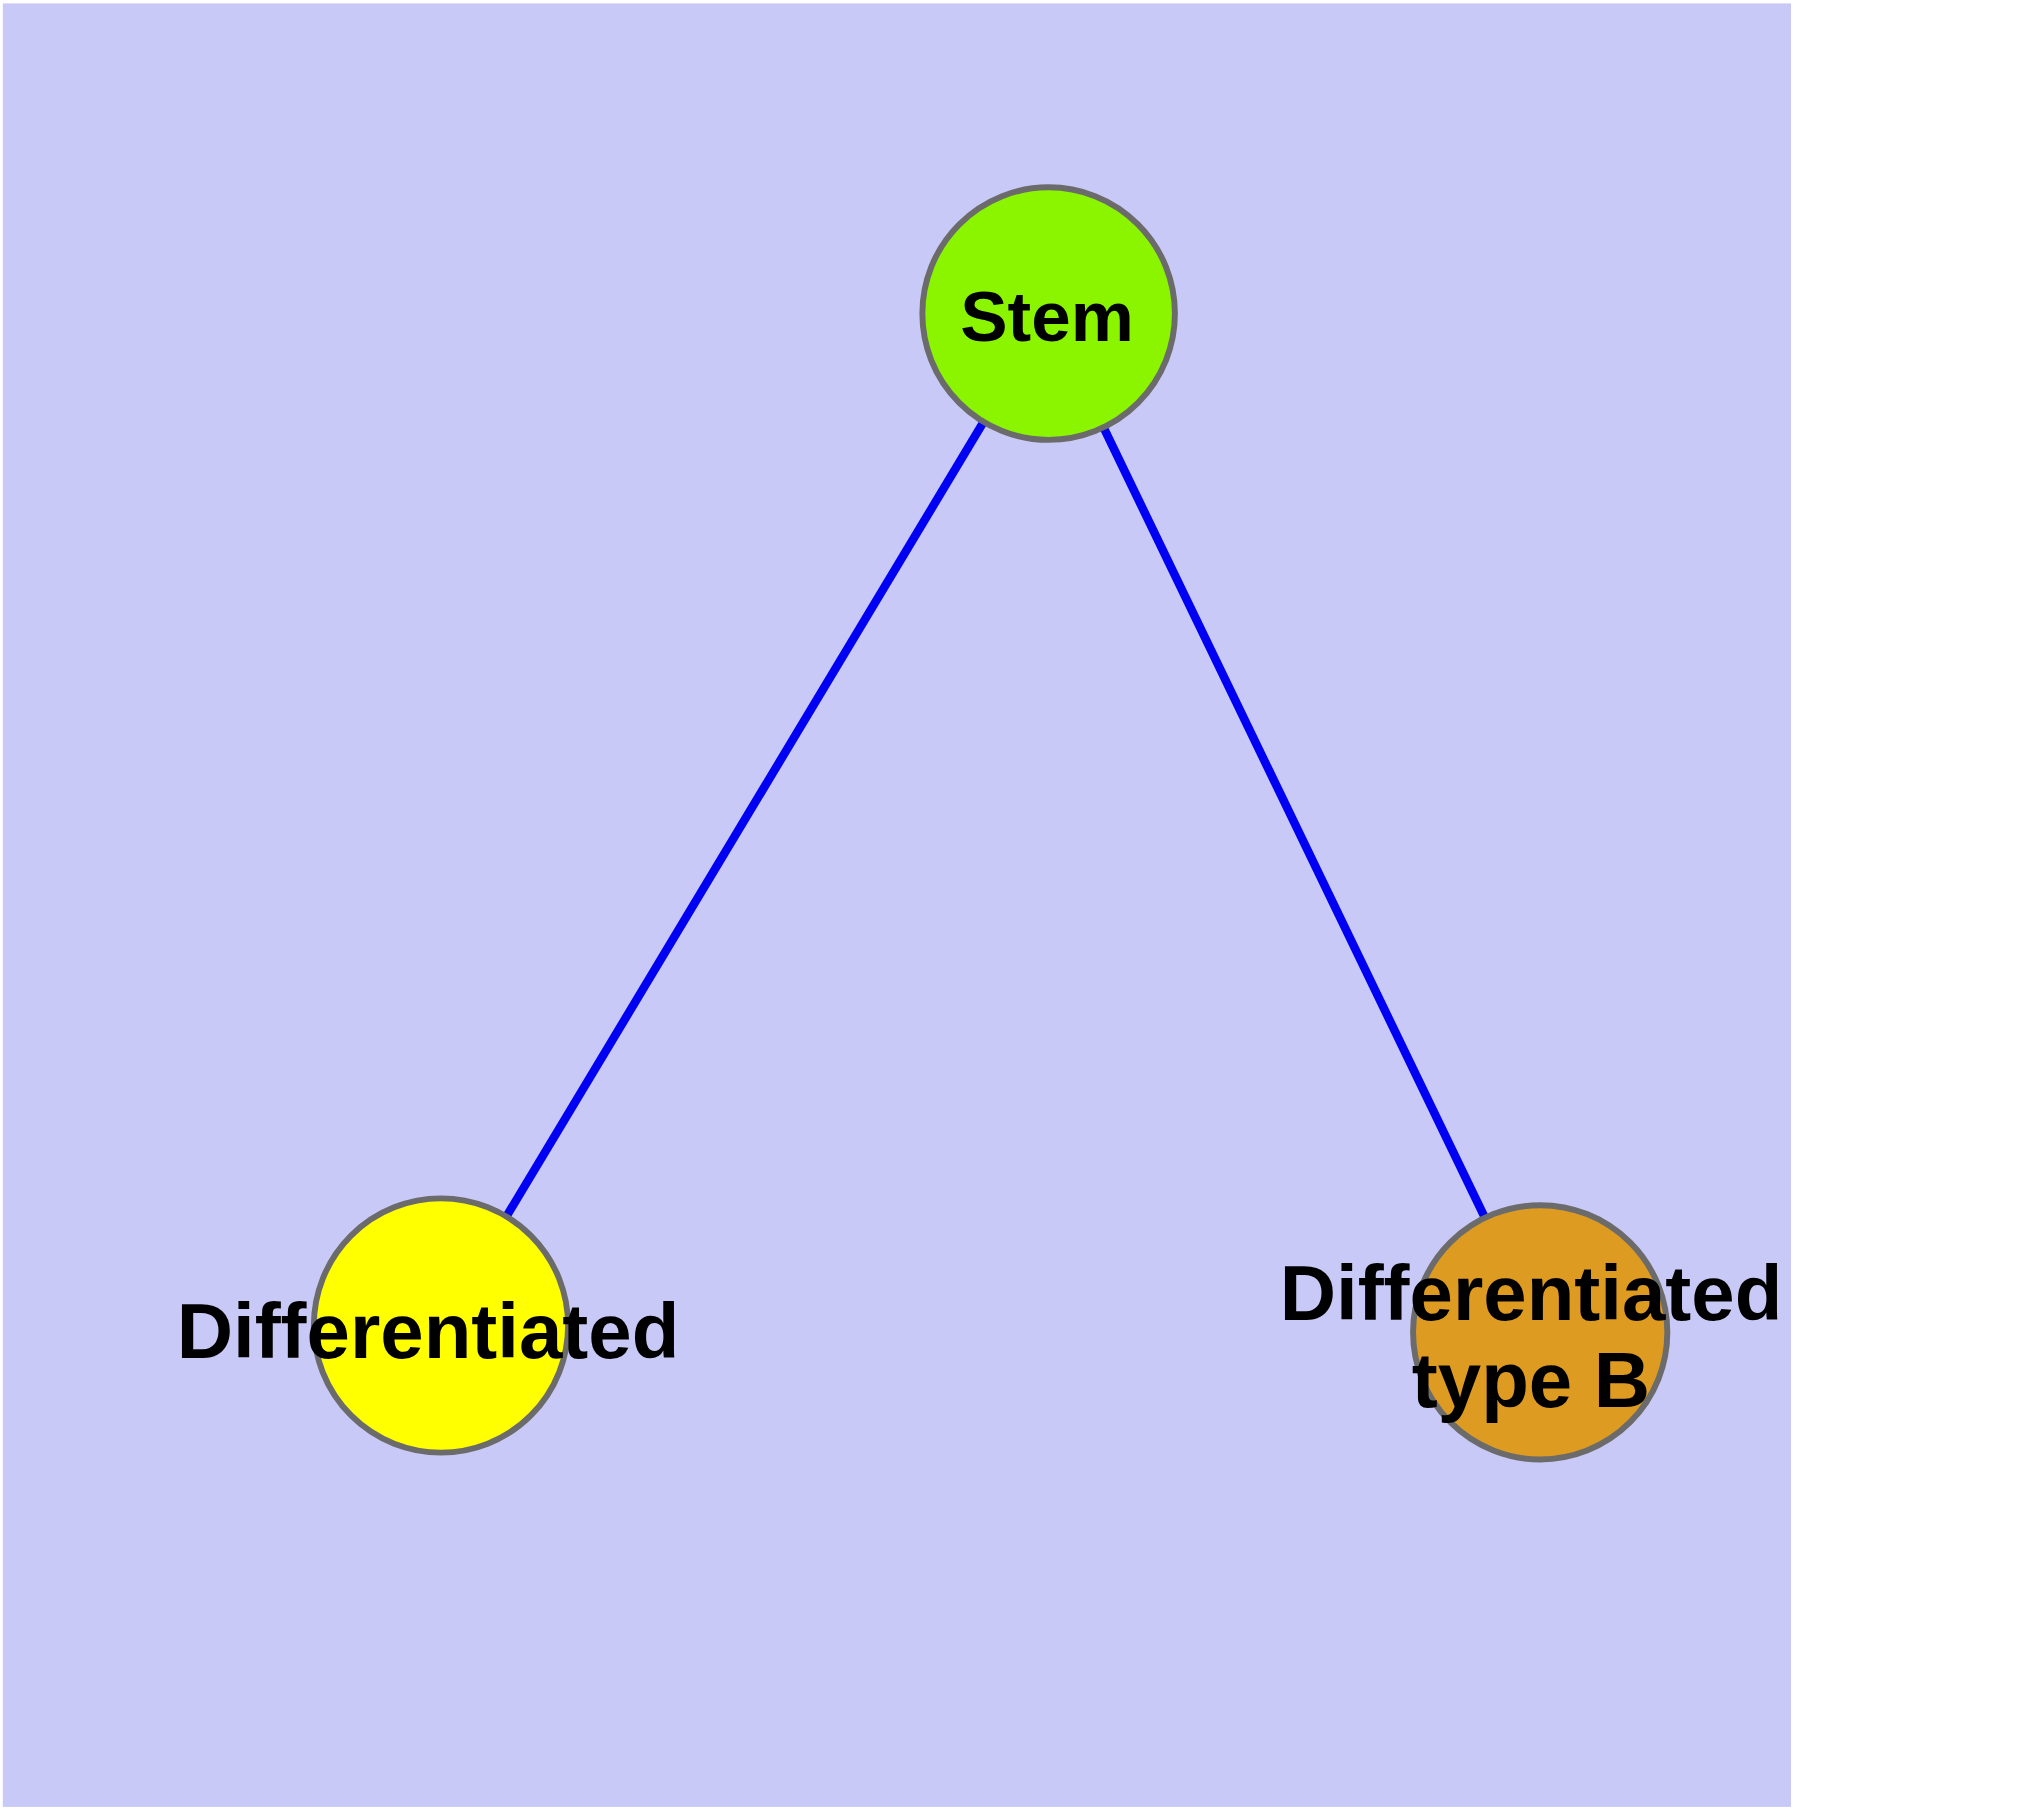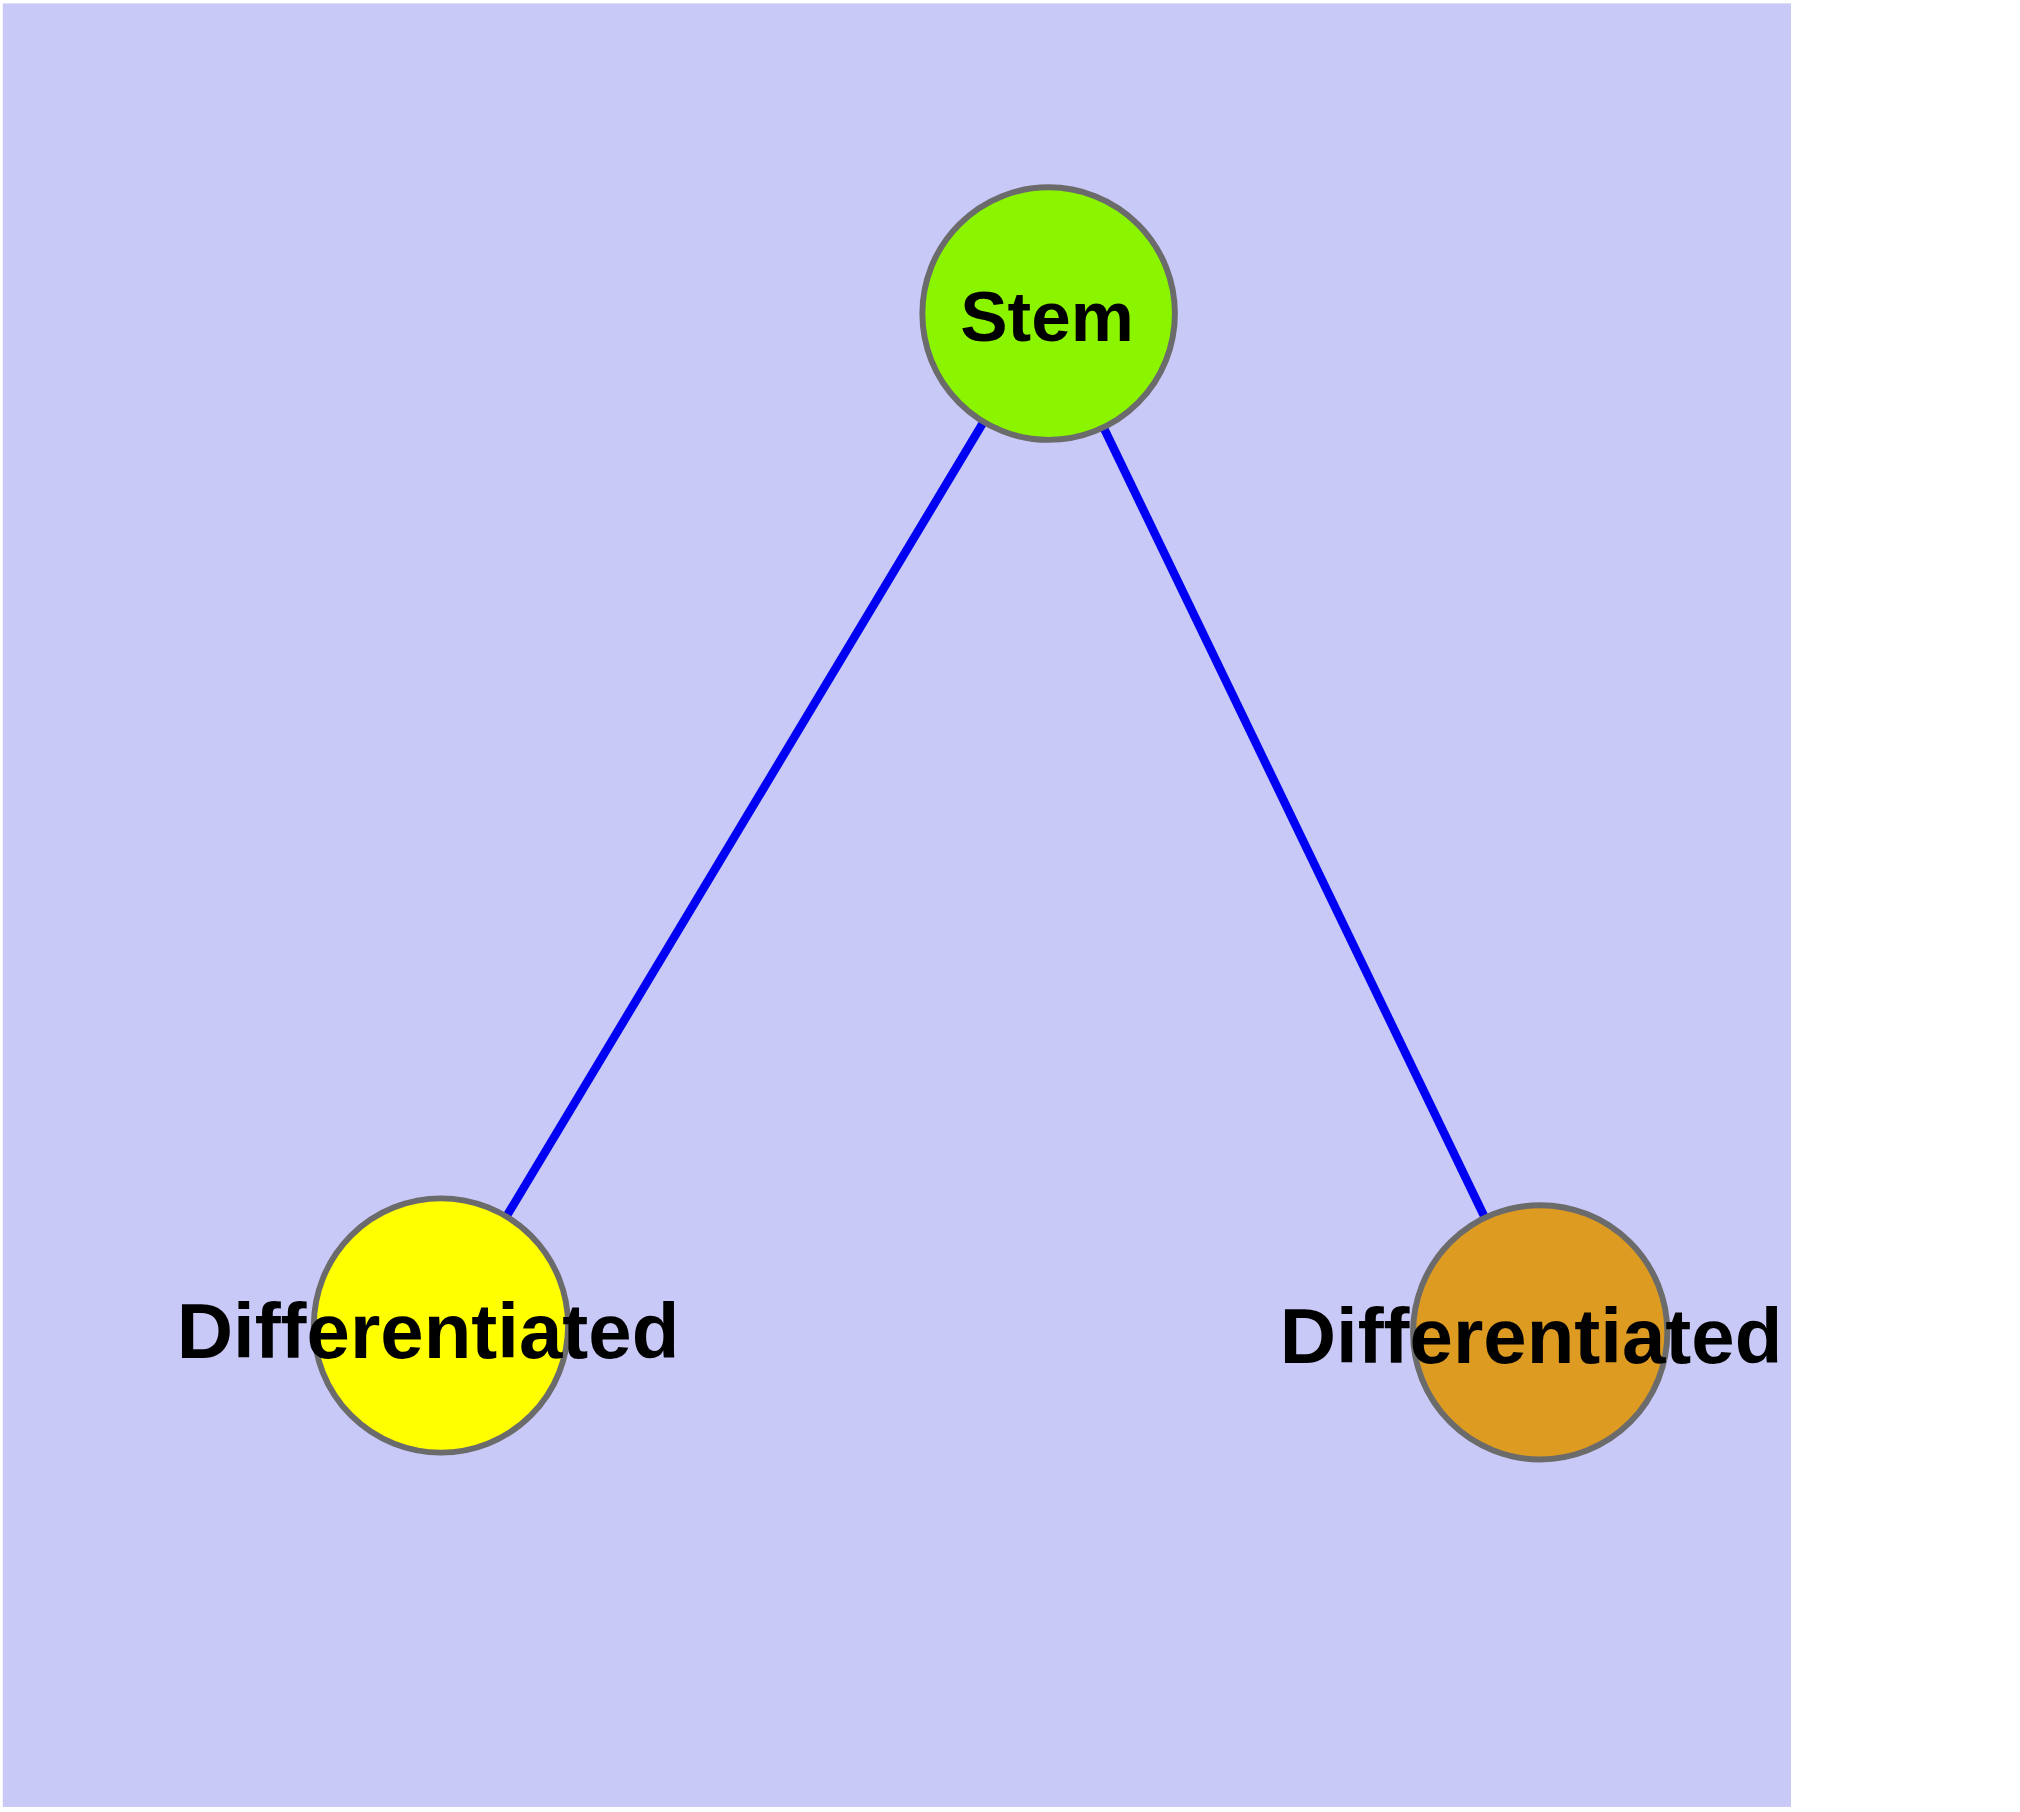--- a/index.html
+++ b/index.html
@@ -56,16 +56,17 @@
   <div class="node-label" style="left: 1047px; top: 317px; font-size: 71px; color: rgb(0, 0, 0);">
     <span class="label-line">Stem</span>
   </div>
 
   <div class="node-label" style="left: 428px; top: 1332px; font-size: 78px; color: rgb(0, 0, 0);">
     <span class="label-line">Differentiated</span>
   </div>
 
   <div class="node-label" style="left: 1531px; top: 1337px; font-size: 78px; color: rgb(0, 0, 0);">
     <span class="label-line">Differentiated</span>
+    <span class="label-line">type B</span>
   </div>
 
 </div>
 
 
 </body></html>

